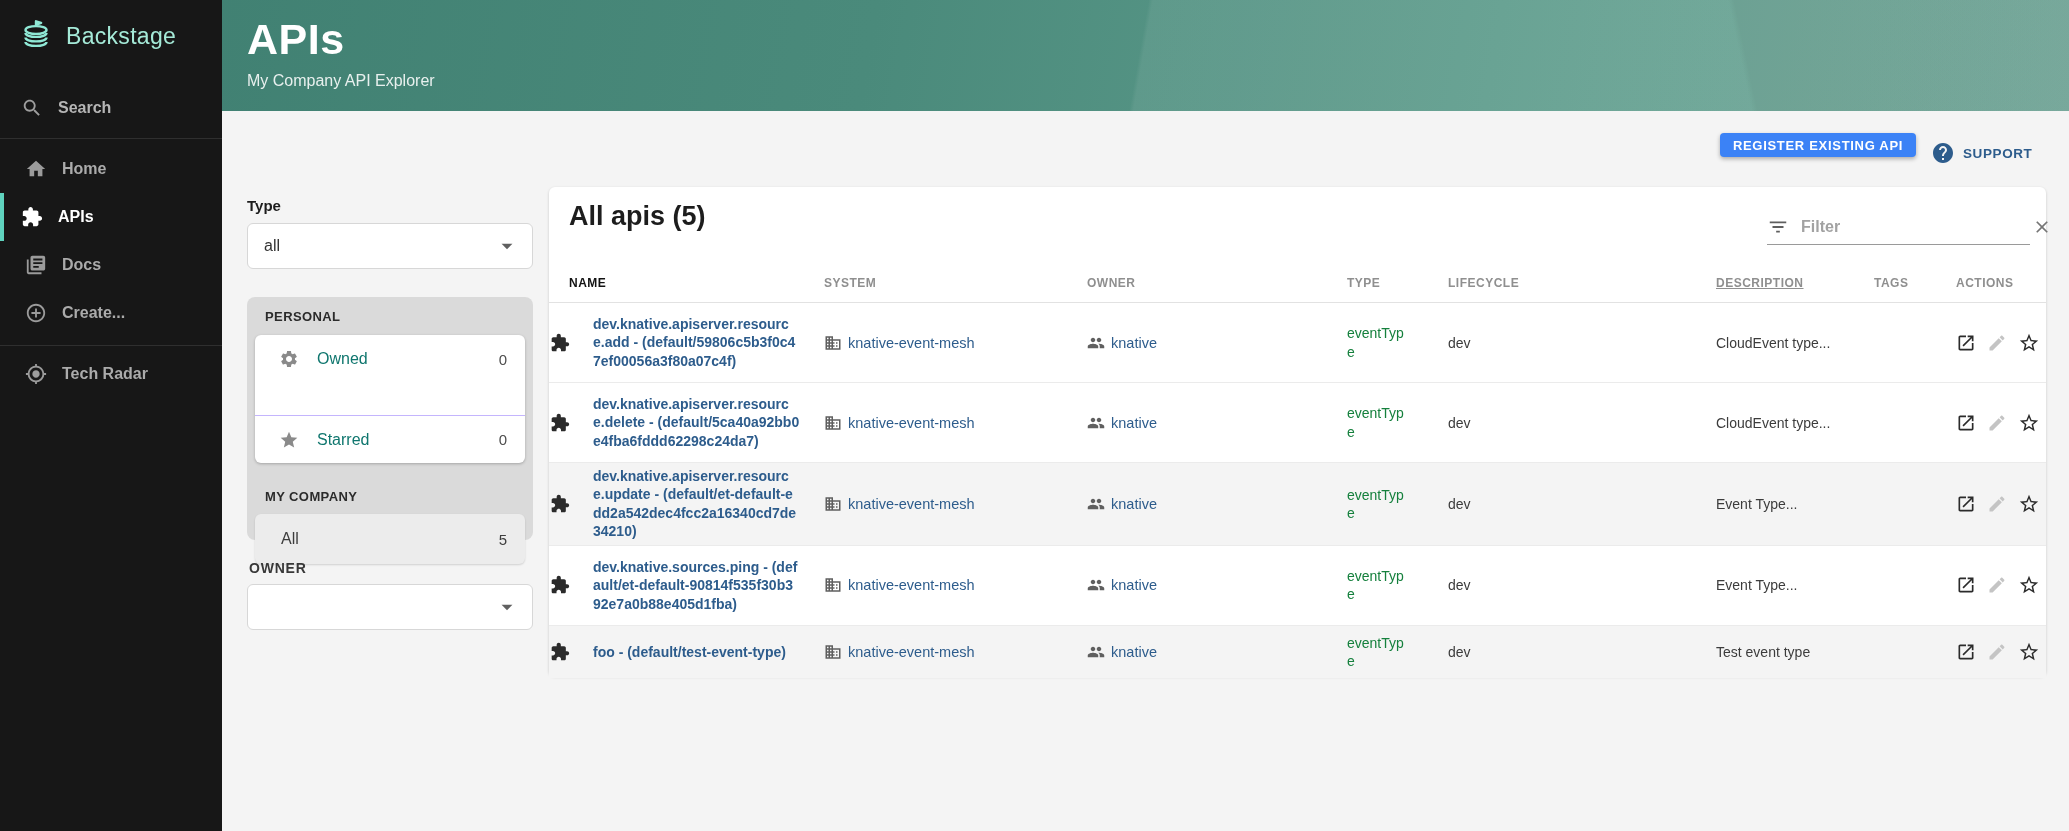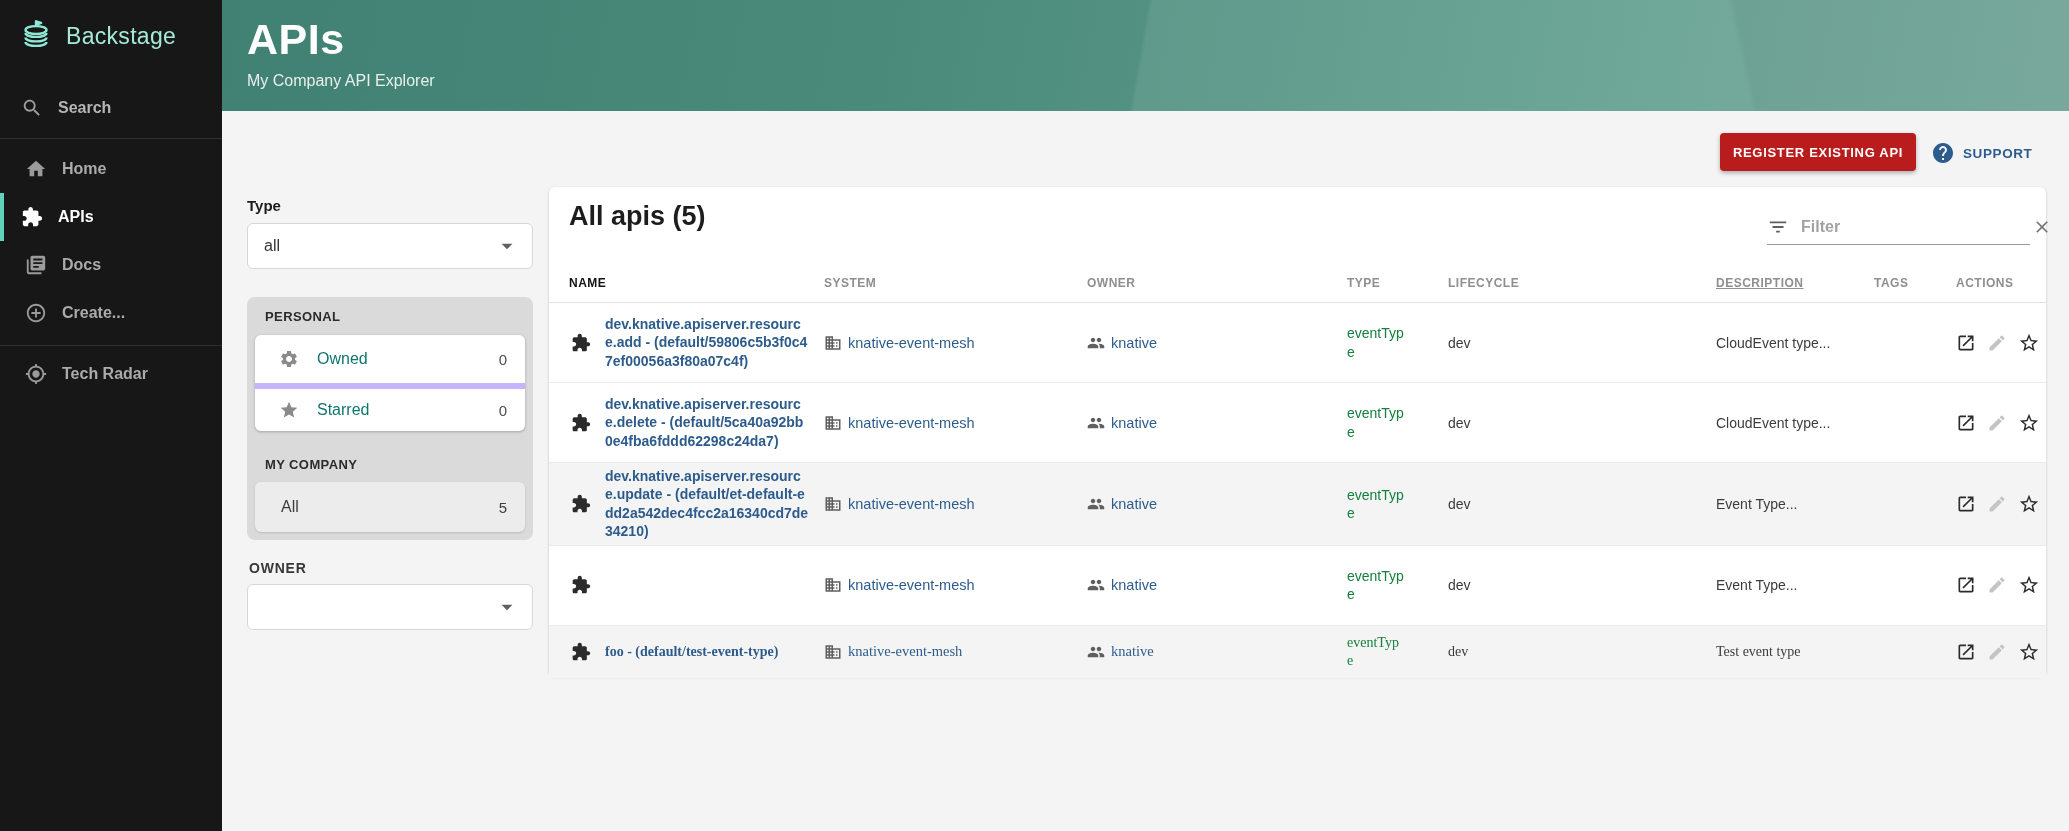--- a/index.html
+++ b/index.html
@@ -43,22 +43,22 @@
     padding-left:21px; color:#ababab; cursor:pointer;
     border-left:4px solid transparent;
   }
   .nav-item .icn { color:#9b9b9b; }
   .nav-item .lbl { font-size:16px; font-weight:600; }
   .nav-item.active { color:#ffffff; border-left-color:#5fd3be; padding-left:17px; }
   .nav-item.active .icn { color:#ffffff; }
 
   
   .register-btn {
-    position:absolute; left:1720px; top:133px; width:196px; height:38px;
-    background:#b91c1c; color:#fff; border:none; border-radius:4px;
+    position:absolute; left:1720px; top:133px; width:196px; height:24px;
+    background:#3b82f6; color:#fff; border:none; border-radius:4px;
     font-family:inherit; font-size:13px; font-weight:700; letter-spacing:.7px;
     box-shadow:0 2px 4px rgba(0,0,0,.3); cursor:pointer; z-index:2;
   }
   .support-link {
     position:absolute; left:1931px; top:140px; height:26px; z-index:2;
     display:flex; align-items:center; gap:8px; color:#2d5c8c; cursor:pointer;
   }
   .support-link .lbl { font-size:13.5px; font-weight:700; letter-spacing:.6px; }
 
   
@@ -76,21 +76,21 @@
   .filter-card {
     position:absolute; left:247px; top:297px; width:286px; height:243px;
     background:#dadada; border-radius:8px;
   }
   .fc-section-label { padding:12px 0 0 18px; font-size:13px; font-weight:700; letter-spacing:.4px; color:#2b2b2b; }
   .fc-white-card {
     margin:11px 8px 0 8px; background:#fff; border-radius:6px;
     box-shadow:0 1px 3px rgba(0,0,0,.25); overflow:hidden;
   }
   .fc-row { display:flex; align-items:center; height:48px; padding:0 18px 0 24px; cursor:pointer; }
-  .fc-row + .fc-row { border-top:6px solid #c4b5fd; }
+  .fc-row + .fc-row { border-top:1px solid #c4b5fd;margin-top:32px; }
   .fc-row .icn { color:#8a8a8a; margin-right:18px; }
   .fc-row .lbl { flex:1; font-size:16px; color:#0f766e; }
   .fc-row .cnt { font-size:15px; color:#4d4d4d; }
   .fc-all-row {
     margin:10px 8px 0 8px; background:#ececec; border-radius:6px; height:50px;
     display:flex; align-items:center; padding:0 18px 0 26px; cursor:pointer;
     box-shadow:0 1px 2px rgba(0,0,0,.15);
   }
   .fc-all-row .lbl { flex:1; font-size:16px; color:#3d3d3d; }
   .fc-all-row .cnt { font-size:15px; color:#3d3d3d; }
@@ -119,23 +119,23 @@
   .tbl-head { position:absolute; left:0; top:76px; width:100%; height:40px; align-items:center; border-bottom:1px solid #e2e2e2; }
   .tbl-head .hcell { font-size:12px; font-weight:600; letter-spacing:.5px; color:#8f8f8f; cursor:pointer; }
   .tbl-head .hcell.first { color:#121212; font-weight:700; padding-left:20px; }
   .h-system { padding-left:14px; } .h-owner { padding-left:14px; }
   .h-type { padding-left:12px; } .h-life { padding-left:8px; }
   .h-desc { padding-left:11px;text-decoration:underline; } .h-tags { padding-left:14px; } .h-act { padding-left:16px; }
 
   .tbl-body { position:absolute; left:0; top:116px; width:100%; }
   .row { align-items:center; min-height:80px; border-bottom:1px solid #ebebeb; padding:4px 0; }
   .row:nth-child(3), .row:nth-child(5) { background:#f4f4f4; }
-  .row:last-child { min-height:52px; border-bottom:none;font-family:Liberation Serif, serif; }
-
-  .cell-name { display:flex; align-items:center; gap:14px; padding-left:22px; }
+  .row:last-child { min-height:52px; border-bottom:none; }
+
+  .cell-name { display:flex; align-items:center; gap:23px; padding-left:1px; }
   .cell-name .icn { color:#2b2b2b; flex:0 0 auto; }
   .name-link {
     width:207px; font-size:14px; font-weight:700; color:#2d5c8c;
     line-height:1.32; word-break:break-all; cursor:pointer; text-decoration:none;
   }
   .cell-ref { display:flex; align-items:center; gap:6px; }
   .cell-system { padding-left:14px; } .cell-owner { padding-left:14px; }
   .cell-ref .icn { color:#5f5f5f; flex:0 0 auto; }
   .ref-link { font-size:14.5px; color:#2d5c8c; cursor:pointer; text-decoration:none; }
   .cell-type { padding-left:12px; }
@@ -520,20 +520,21 @@
     </div>
   </div>
 
   <div class="tbl-grid row">
     <div class="cell-name">
       <span class="icn">
             <svg width="20" height="20">
               <use href="#i-puzzle"></use>
             </svg>
           </span>
+      <a class="name-link">dev.knative.sources.ping - (default/et-default-90814f535f30b392e7a0b88e405d1fba)</a>
     </div>
     <div class="cell-ref cell-system">
       <span class="icn">
             <svg width="18" height="18">
               <use href="#i-building"></use>
             </svg>
           </span>
       <a class="ref-link">knative-event-mesh</a>
     </div>
     <div class="cell-ref cell-owner">

